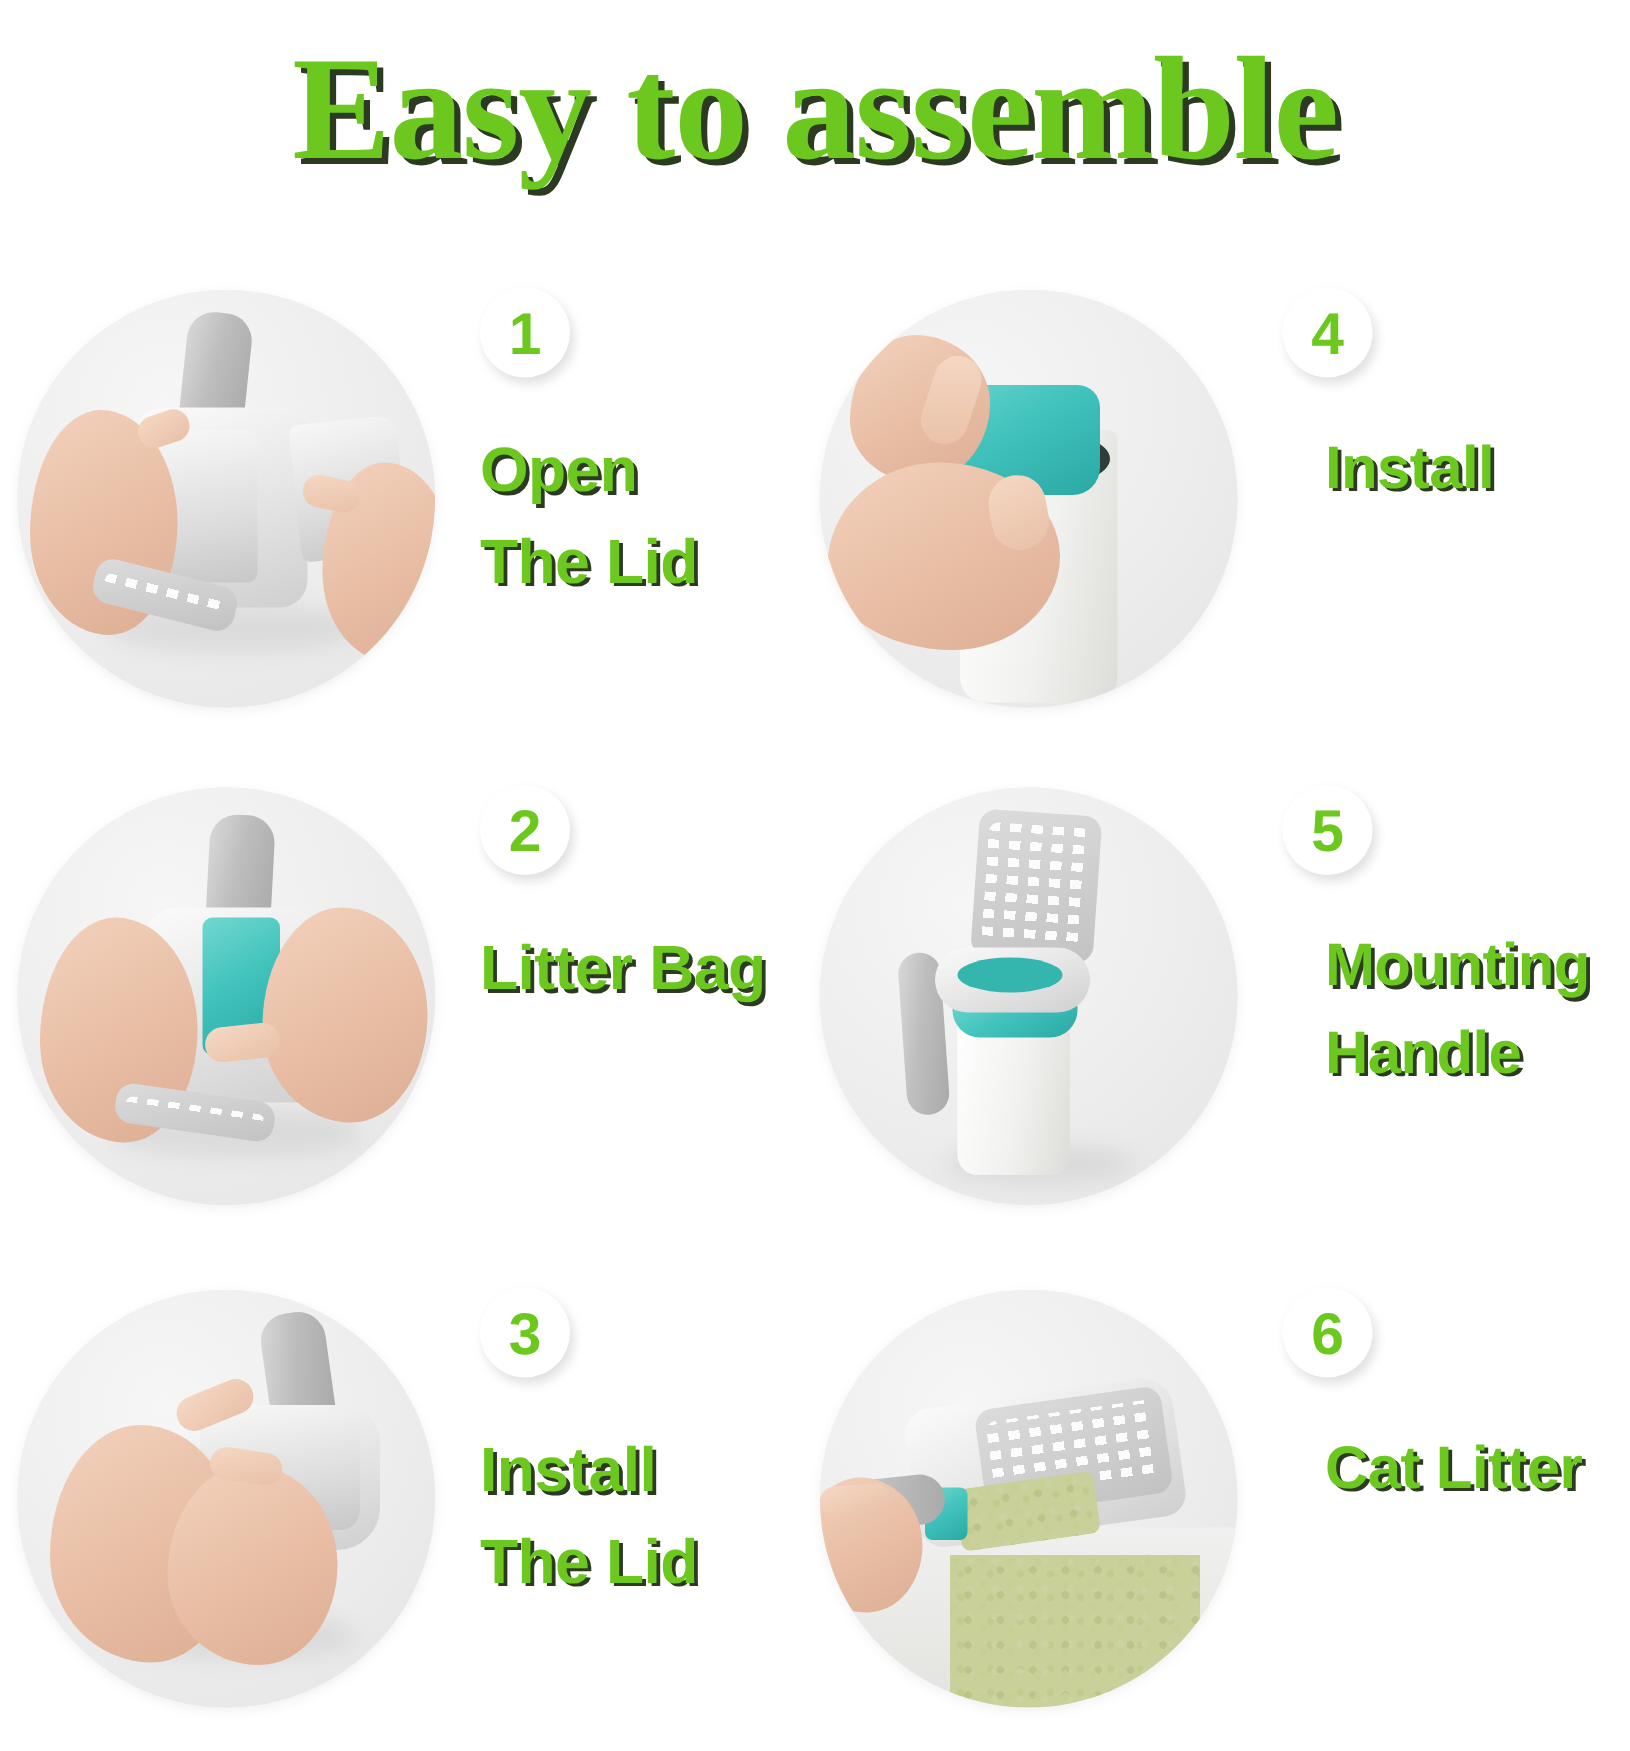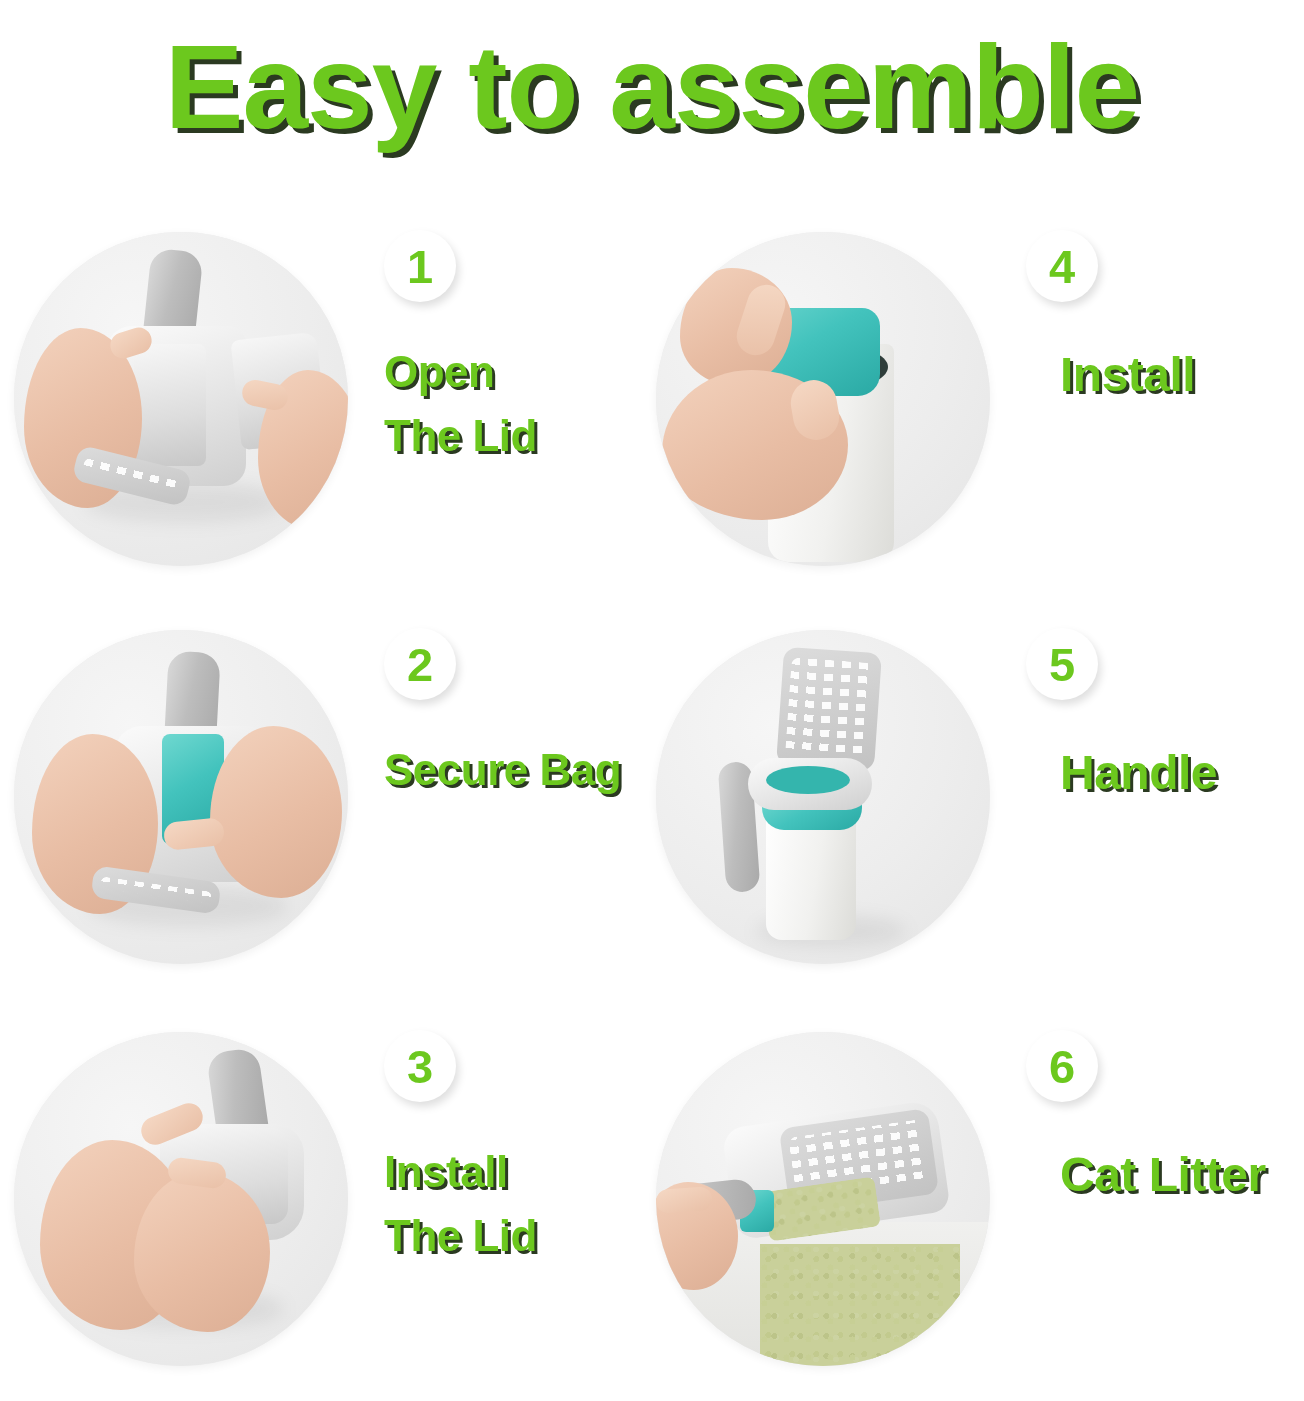--- a/index.html
+++ b/index.html
@@ -31,21 +31,21 @@
     justify-content: center;
   }
   .title {
     font-size: 118px;
     font-weight: bold;
     color: #6CC81E;
     letter-spacing: -1px;
     line-height: 1;
     white-space: nowrap;
     text-shadow: 5px 5px 0px #2b3a21;
-    font-family: Liberation Sans, sans-serif;
+    font-family: Liberation Serif, serif;
     margin-top: 24px;
   }
 
   
   .steps {
     position: absolute;
     top: 218px;
     left: 0;
     width: 1304px;
     height: 1183px;
@@ -178,21 +178,21 @@
     font-size: 47px;
     font-weight: bold;
     color: #6CC81E;
     line-height: 1;
     font-family: "Liberation Sans", sans-serif;
   }
 
   .label {
     margin-top: 38px;
     margin-left: 6px;
-    font-size: 44px;
+    font-size: 50px;
     font-weight: bold;
     color: #6CC81E;
     line-height: 1.45;
     letter-spacing: -0.5px;
     text-shadow: 3px 3px 0px #2b3a21;
     white-space: nowrap;
     font-family: "Liberation Sans", sans-serif;
   }
   .label .l2 { display: block; }
 
@@ -249,21 +249,21 @@
         <div class="finger" style="left:150px;top:190px;width:60px;height:28px;transform:rotate(-6deg);"></div>
         <div class="mesh" style="left:78px;top:244px;width:128px;height:32px;transform:rotate(8deg);">
           <div class="mesh-holes"></div>
         </div>
       </div>
       <div class="text-block">
         <div class="badge">
           <span class="badge-num">2</span>
         </div>
         <div class="label">
-          <span class="l2">Secure Bag</span>
+          <span class="l2">Litter Bag</span>
         </div>
       </div>
     </div>
 
     <div class="step col-l row-3">
       <div class="photo">
         <div class="photo-inner"></div>
         <div class="shadow-soft" style="left:80px;top:258px;width:190px;height:38px;"></div>
         <div class="handle-gray" style="left:198px;top:18px;width:52px;height:92px;transform:rotate(-8deg);"></div>
         <div class="body-gray" style="left:130px;top:92px;width:160px;height:116px;border-radius:22px 30px 34px 20px;"></div>
@@ -316,20 +316,21 @@
         <div class="bag-teal" style="left:106px;top:166px;width:100px;height:34px;border-radius:10px 10px 22px 22px;"></div>
         <div class="handle-gray" style="left:66px;top:132px;width:34px;height:130px;border-radius:18px;transform:rotate(-4deg);"></div>
         <div class="body-gray" style="left:92px;top:128px;width:124px;height:52px;border-radius:26px;"></div>
         <div style="position:absolute;left:110px;top:136px;width:84px;height:28px;border-radius:50%;background:#34b5ad;"></div>
       </div>
       <div class="text-block">
         <div class="badge">
           <span class="badge-num">5</span>
         </div>
         <div class="label">
+          <span>Mounting</span>
           <span class="l2">Handle</span>
         </div>
       </div>
     </div>
 
     <div class="step wide col-r row-3">
       <div class="photo">
         <div class="photo-inner"></div>
         <div style="position:absolute;left:0;top:190px;width:334px;height:144px;background:linear-gradient(180deg,#f0f0ee 0%,#e3e3e0 100%);"></div>
         <div class="litter" style="left:104px;top:212px;width:200px;height:122px;border-radius:0;"></div>

